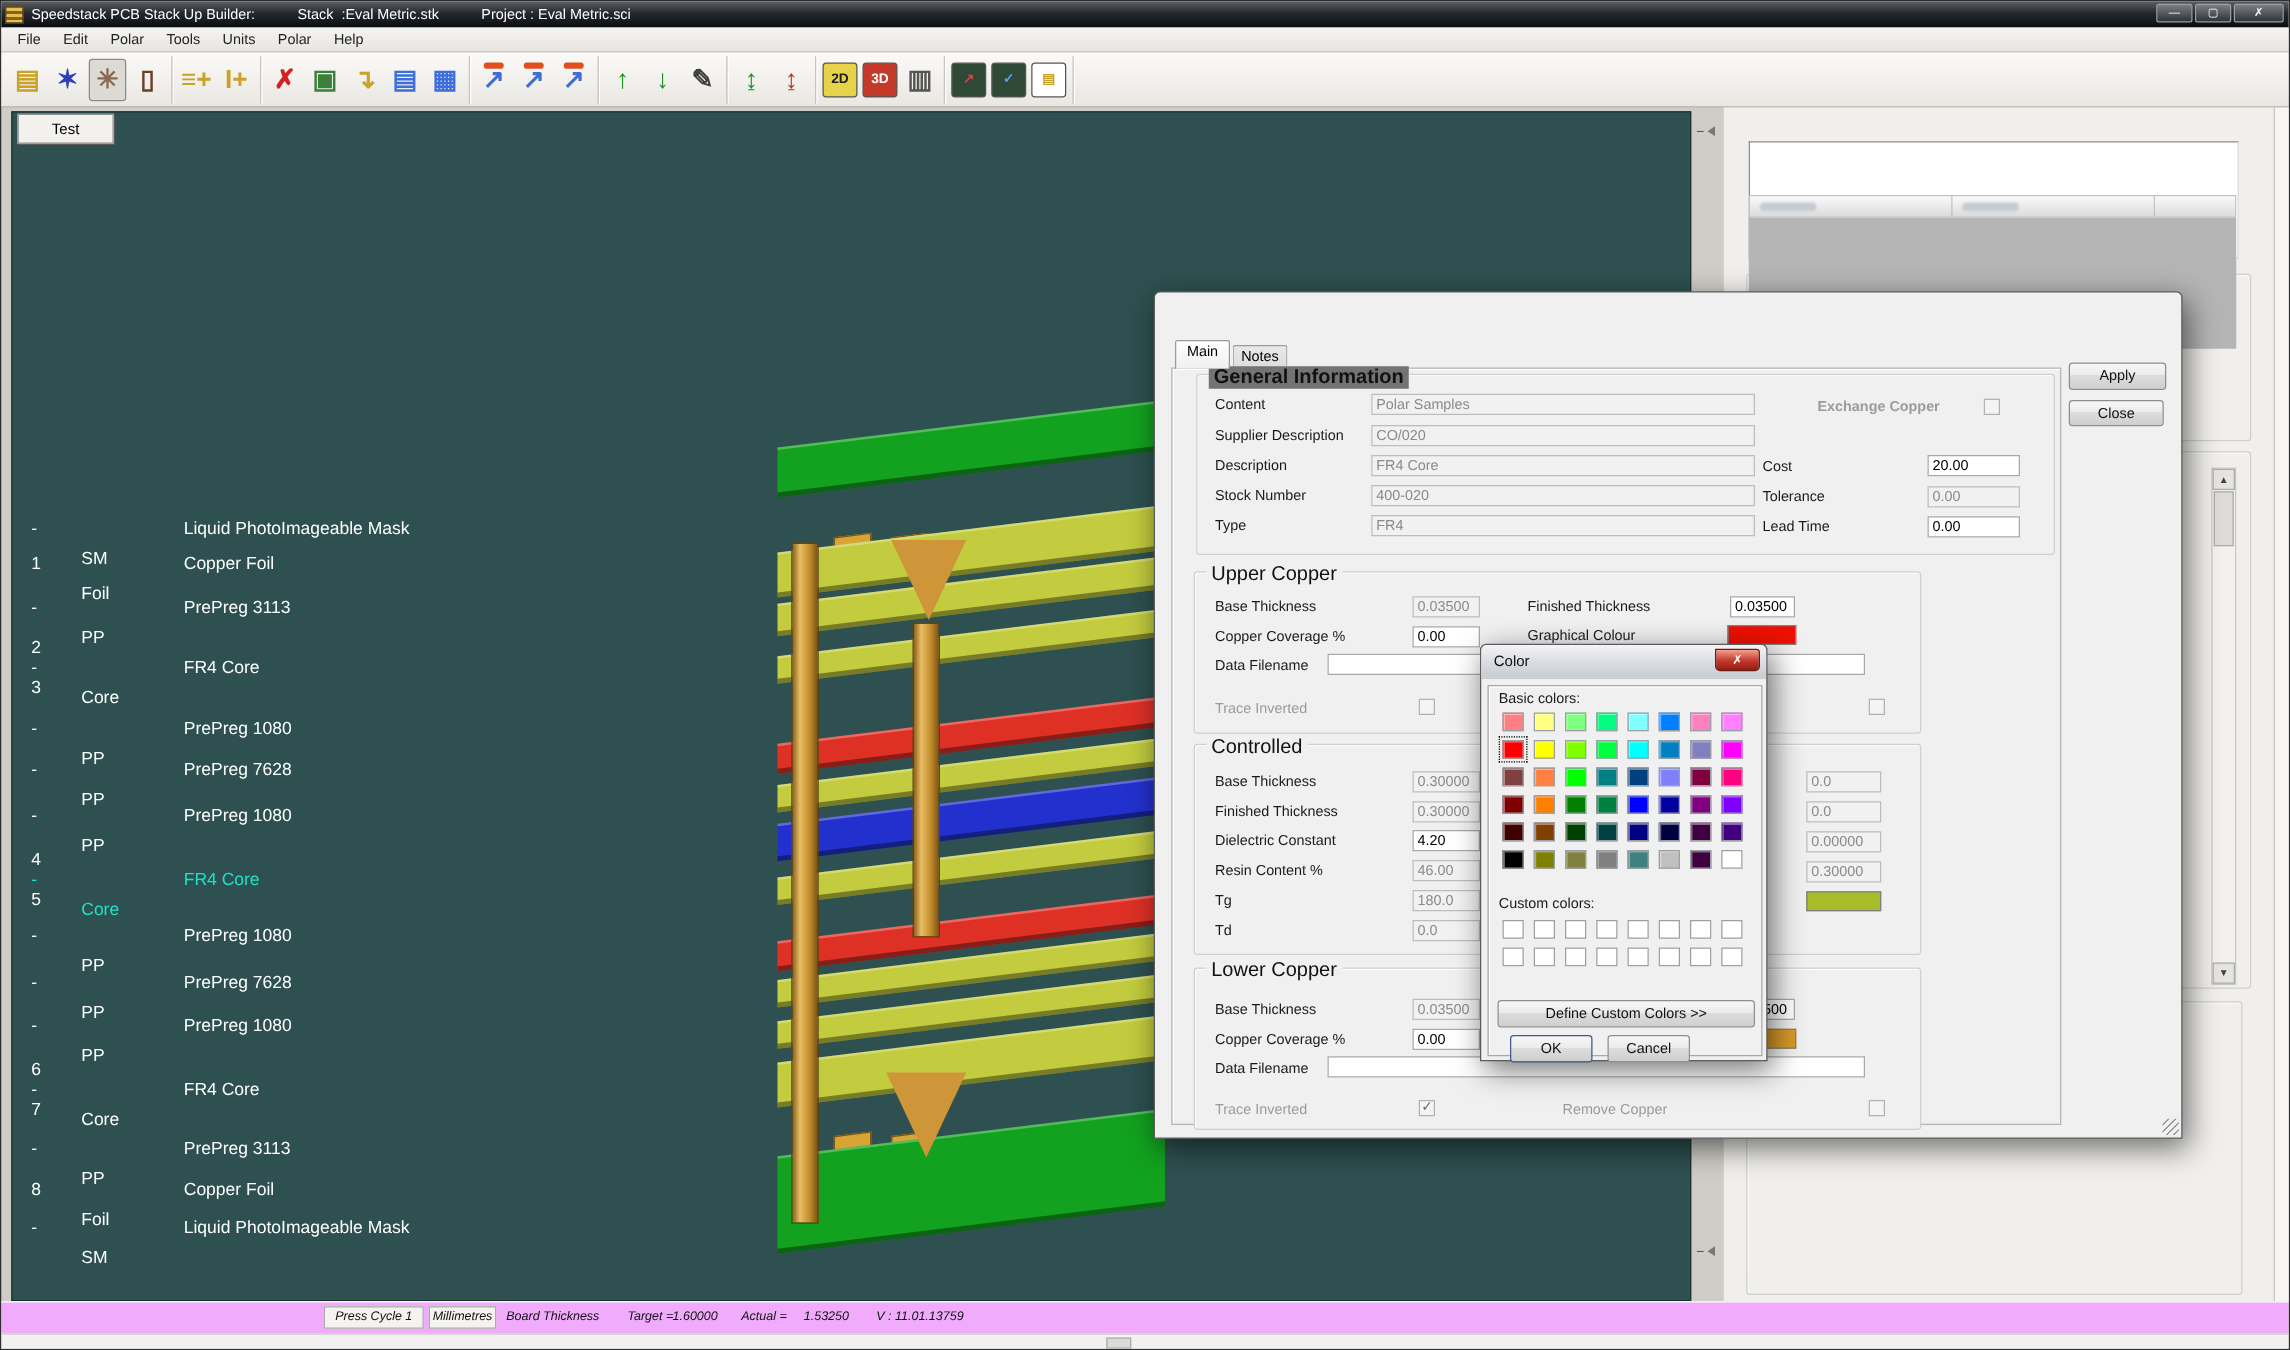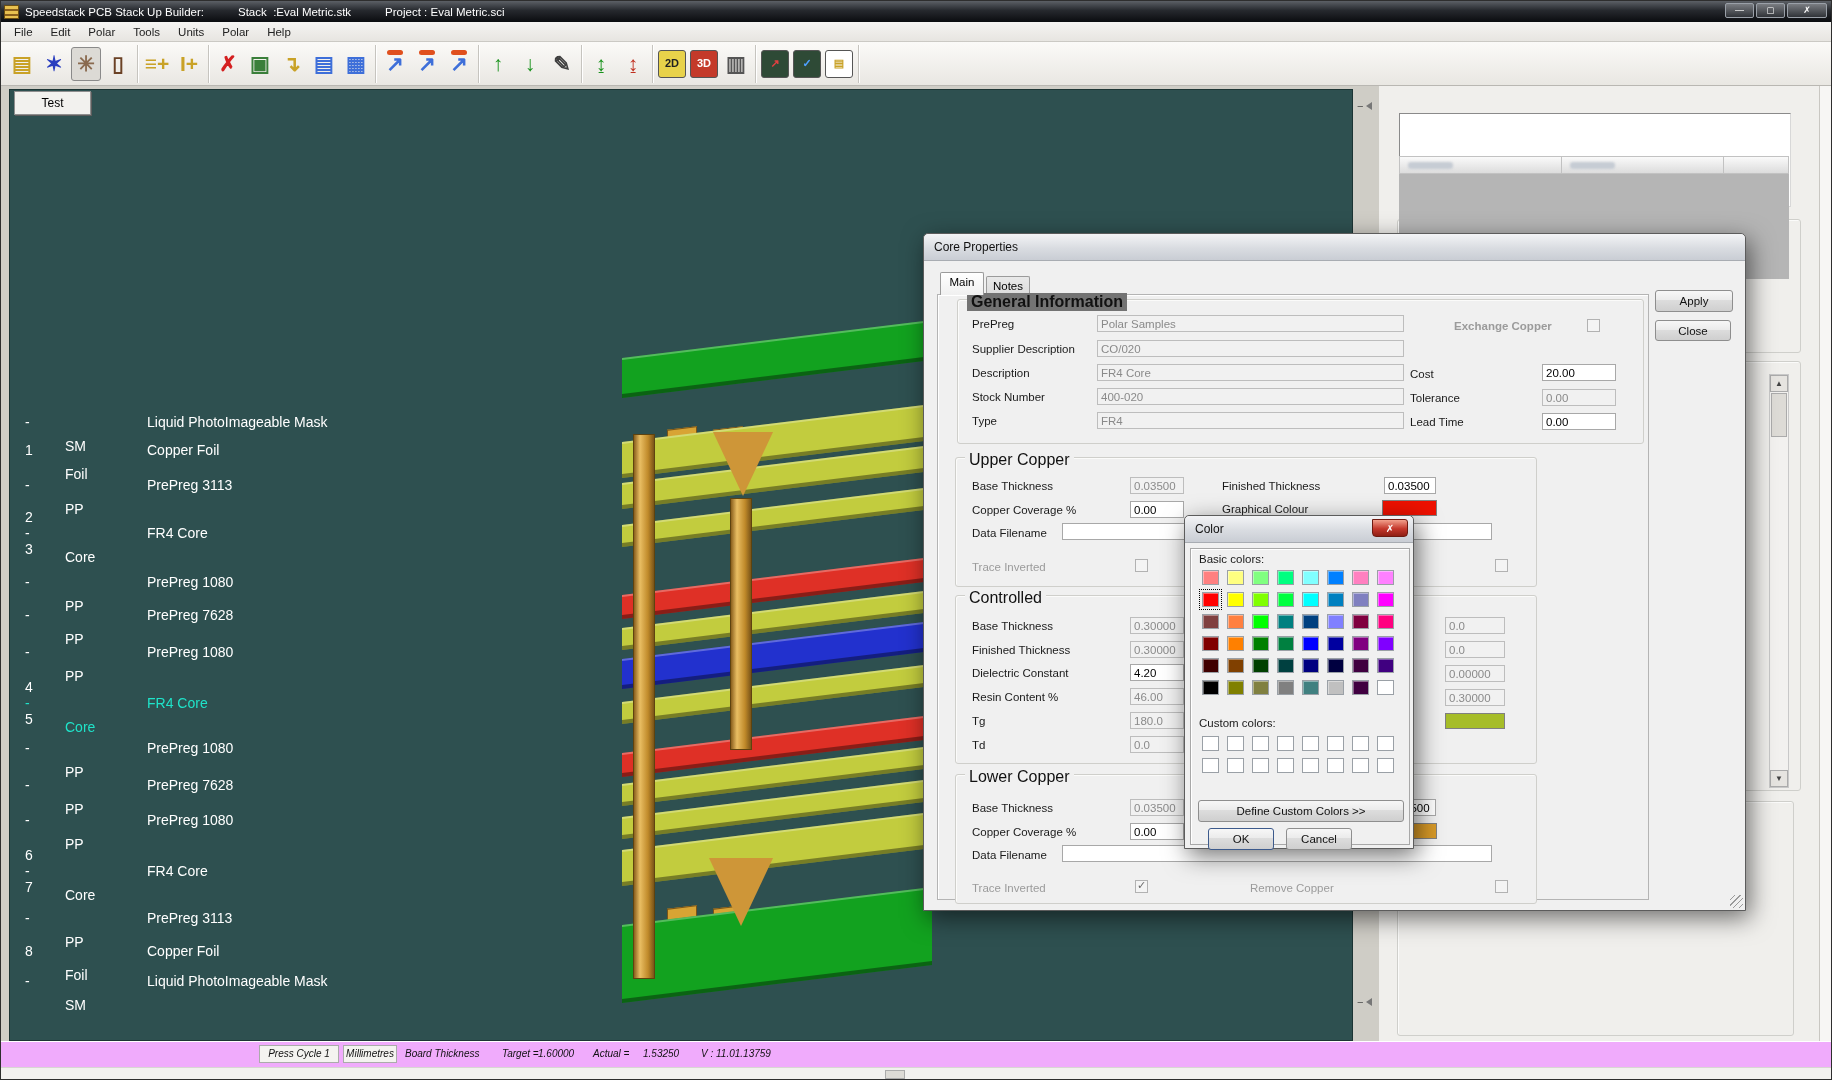--- a/index.html
+++ b/index.html
@@ -413,32 +413,31 @@
     <span class="txt" style="left:537px;" data-name="status-target-value">1.60000</span>
     <span class="txt" style="left:592px;" data-name="status-actual-label">Actual =</span>
     <span class="txt" style="left:642px;" data-name="status-actual-value">1.53250</span>
     <span class="txt" style="left:700px;" data-name="status-version">V : 11.01.13759</span>
   </div>
   <div class="hscroll" data-name="horizontal-scrollbar">
     <div class="hthumb" data-name="horizontal-scrollbar-thumb"></div>
   </div>
 
   <div class="dlg" style="left:922px;top:232px;width:823px;height:678px;z-index:50;" data-name="core-properties-dialog">
-    <div class="dlg-title" data-name="core-properties-title">Core Properties</div>
 
     <div class="dtab active" style="left:16px;top:38px;width:44px;height:23px;" data-name="tab-main">Main</div>
     <div class="dtab" style="left:62px;top:42px;width:44px;height:19px;" data-name="tab-notes">Notes</div>
     <div class="tabpage" style="left:13px;top:60px;width:712px;height:606px;" data-name="main-tab-page"></div>
 
     <button class="btn" style="left:731px;top:56px;width:78px;height:22px;" data-name="apply-button">Apply</button>
     <button class="btn" style="left:731px;top:86px;width:76px;height:21px;" data-name="close-dialog-button">Close</button>
 
     <div class="groupbox" style="left:33px;top:65px;width:687px;height:145px;background:#F0F0F0;" data-name="general-information-group"></div>
     <span class="gb-label" style="left:43px;top:59px;font-weight:bold;background:#737373;" data-name="general-information-label">General Information</span>
-    <span class="lbl" style="left:48px;top:84px;" data-name="supplier-label">PrePreg</span>
+    <span class="lbl" style="left:48px;top:84px;" data-name="supplier-label">Content</span>
     <input class="inp dis" style="left: 173px; top: 81px; width: 307px;" readonly="" data-name="supplier-field" value="Polar Samples">
     <span class="lbl" style="left:48px;top:109px;" data-name="supplier-description-label">Supplier Description</span>
     <input class="inp dis" style="left: 173px; top: 106px; width: 307px;" readonly="" data-name="supplier-description-field" value="CO/020">
     <span class="lbl" style="left:48px;top:133px;" data-name="description-label">Description</span>
     <input class="inp dis" style="left: 173px; top: 130px; width: 307px;" readonly="" data-name="description-field" value="FR4 Core">
     <span class="lbl" style="left:48px;top:157px;" data-name="stock-number-label">Stock Number</span>
     <input class="inp dis" style="left: 173px; top: 154px; width: 307px;" readonly="" data-name="stock-number-field" value="400-020">
     <span class="lbl" style="left:48px;top:181px;" data-name="type-label">Type</span>
     <input class="inp dis" style="left: 173px; top: 178px; width: 307px;" readonly="" data-name="type-field" value="FR4">
     <span class="lbl dis" style="left:530px;top:86px;font-weight:bold;" data-name="exchange-copper-label">Exchange Copper</span>

